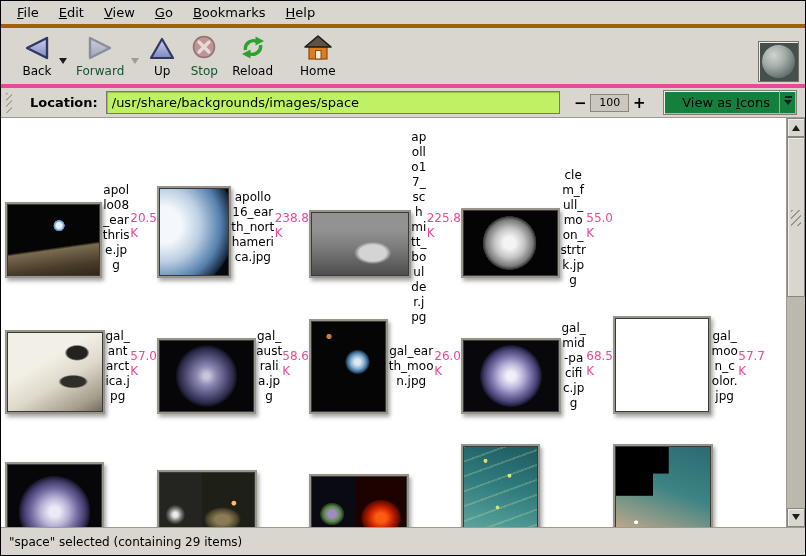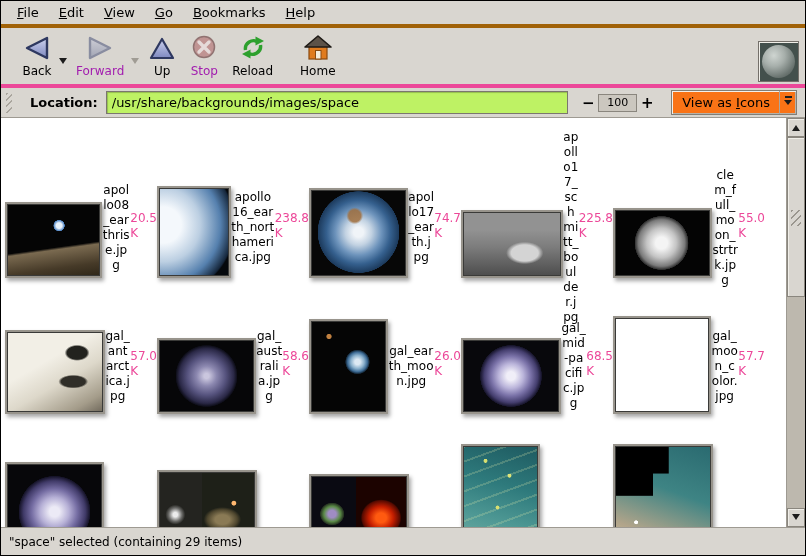--- a/index.html
+++ b/index.html
@@ -21,21 +21,21 @@
   .menu-item u { text-decoration:underline; }
 
   
   .toolbar { height:60px; border-bottom:4px solid #ec4899; display:flex;
              align-items:flex-end; padding:2px 6px 2px 2px; flex:none; }
   .grip { width:6px; margin:4px 3px; flex:none;
           background:repeating-linear-gradient(135deg,#aaa69e 0 1.5px,transparent 1.5px 4.5px); }
   .tbtn { display:flex; flex-direction:column; align-items:center; justify-content:flex-end;
           padding:3px 7px 4px 7px; font-size:12px; line-height:14px; }
   .tbtn .ticon { height:32px; display:flex; align-items:center; justify-content:center; }
-  .tbtn.disabled { color:#a21caf; }
+  .tbtn.disabled { color:#14532d; }
   .drop-arrow { width:0; height:0; border:4px solid transparent; border-top:6px solid #1c1c1c;
                 align-self:center; margin:14px 2px 0 0; }
   .drop-arrow.disabled { border-top-color:#a09c94; }
   .tsep { width:1px; background:#aba79f; margin:8px 6px 10px 6px; }
   .throbber { margin-left:auto; margin-top:4px; width:41px; height:41px; flex:none;
               border:1px solid #74706a; background:#43504c;
               display:flex; align-items:center; justify-content:center;
               box-shadow:inset 1px 1px 0 #f0eee8; }
   .throbber .sphere { width:33px; height:33px; border-radius:50%;
       background:radial-gradient(circle at 36% 32%, #cfd5d1 0%, #a7afab 35%, #6c7672 70%, #434d49 100%); }
@@ -46,23 +46,23 @@
   .locbar .grip { height:20px; margin:0 6px 0 3px; }
   .loc-label { margin:0 8px 0 12px;font-weight:bold; }
   .loc-input { flex:1; height:23px; border:1px solid #7a766e; background:#bef264;
                font:13px "DejaVu Sans","Liberation Sans",sans-serif; padding:1px 5px;
                box-shadow:inset 1px 1px 1px rgba(0,0,0,.22); }
   .zoombtn { font-weight:bold; font-size:15px; width:16px; text-align:center; margin:0 2px;
              cursor:default; }
   .zoom-out { margin-left:12px; }
   .zoombox { border:1px solid #8a867e; background:#cbc7bf; font-size:11px; padding:2px 8px;
              line-height:12px; }
-  .combo { height:25px; margin-left:14px; border:1px solid #827e76; background:#f97316;
+  .combo { height:25px; margin-left:14px; border:1px solid #827e76; background:#15803d;
            box-shadow:inset 1px 1px 0 #f2f0ea, inset -1px -1px 0 #b6b2aa;
-           display:flex; align-items:center; padding-left:10px; font-size:13px; cursor:default; }
+           display:flex; align-items:center; padding-left:18px; font-size:13px; cursor:default; }
   .combo u { text-decoration:underline; }
   .combo-arrow-box { width:17px; align-self:stretch; border-left:1px solid #aaa69e; margin-left:9px;
                      display:flex; flex-direction:column; align-items:center; justify-content:center; }
   .combo-arrow-bar { width:7px; height:2px; background:#1c1c1c; margin-bottom:2px; }
   .combo-arrow-tri { width:0; height:0; border:4px solid transparent; border-top:5px solid #1c1c1c; }
 
   
   .content { flex:1; display:flex; background:#fff; overflow:hidden; }
   .icon-view { flex:1; overflow:hidden; padding:8px 0 0 4px; }
   .icon-row { display:grid; grid-template-columns:repeat(5,152px); }
@@ -297,27 +297,20 @@
           </div>
           <div class="file-item">
             <div class="thumbwrap">
               <div class="thumb t-apollo16"></div>
             </div>
             <div class="fname">apollo16_earth_northamerica.jpg</div>
             <div class="fsize">238.8 K</div>
           </div>
           <div class="file-item">
             <div class="thumbwrap">
-              <div class="thumb t-bluemarble"></div>
-            </div>
-            <div class="fname">apollo17_earth.jpg</div>
-            <div class="fsize">74.7 K</div>
-          </div>
-          <div class="file-item">
-            <div class="thumbwrap">
               <div class="thumb t-schmitt"></div>
             </div>
             <div class="fname">apollo17_schmitt_boulder.jpg</div>
             <div class="fsize">225.8 K</div>
           </div>
           <div class="file-item">
             <div class="thumbwrap">
               <div class="thumb t-fullmoon"></div>
             </div>
             <div class="fname">clem_full_moon_strtrk.jpg</div>

